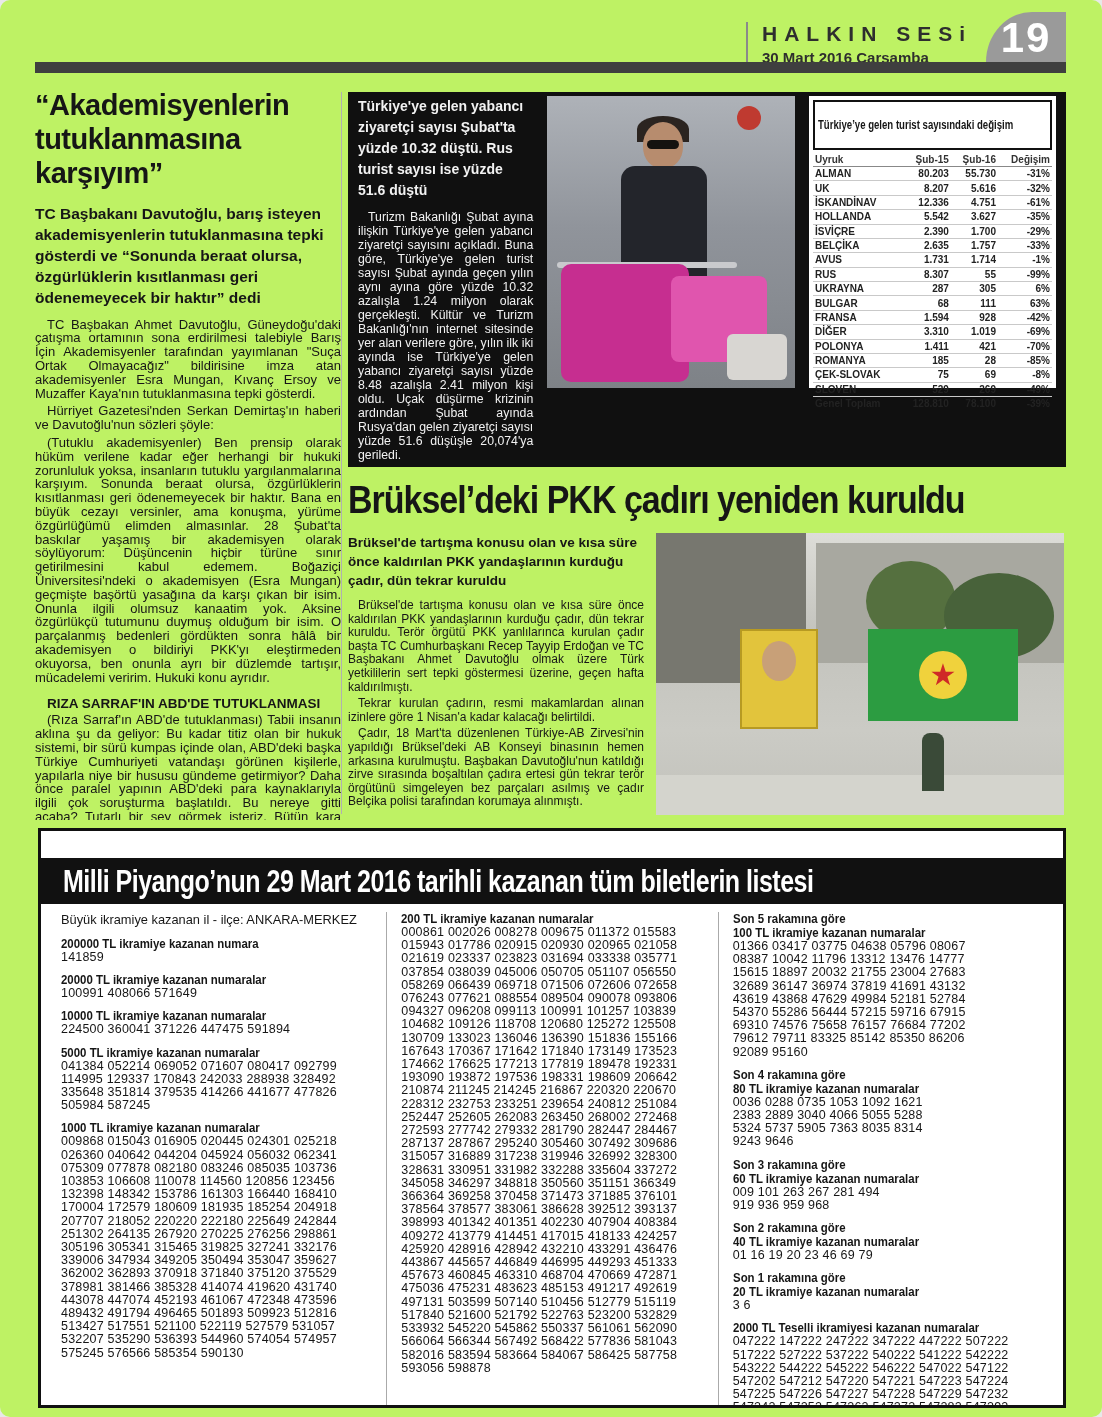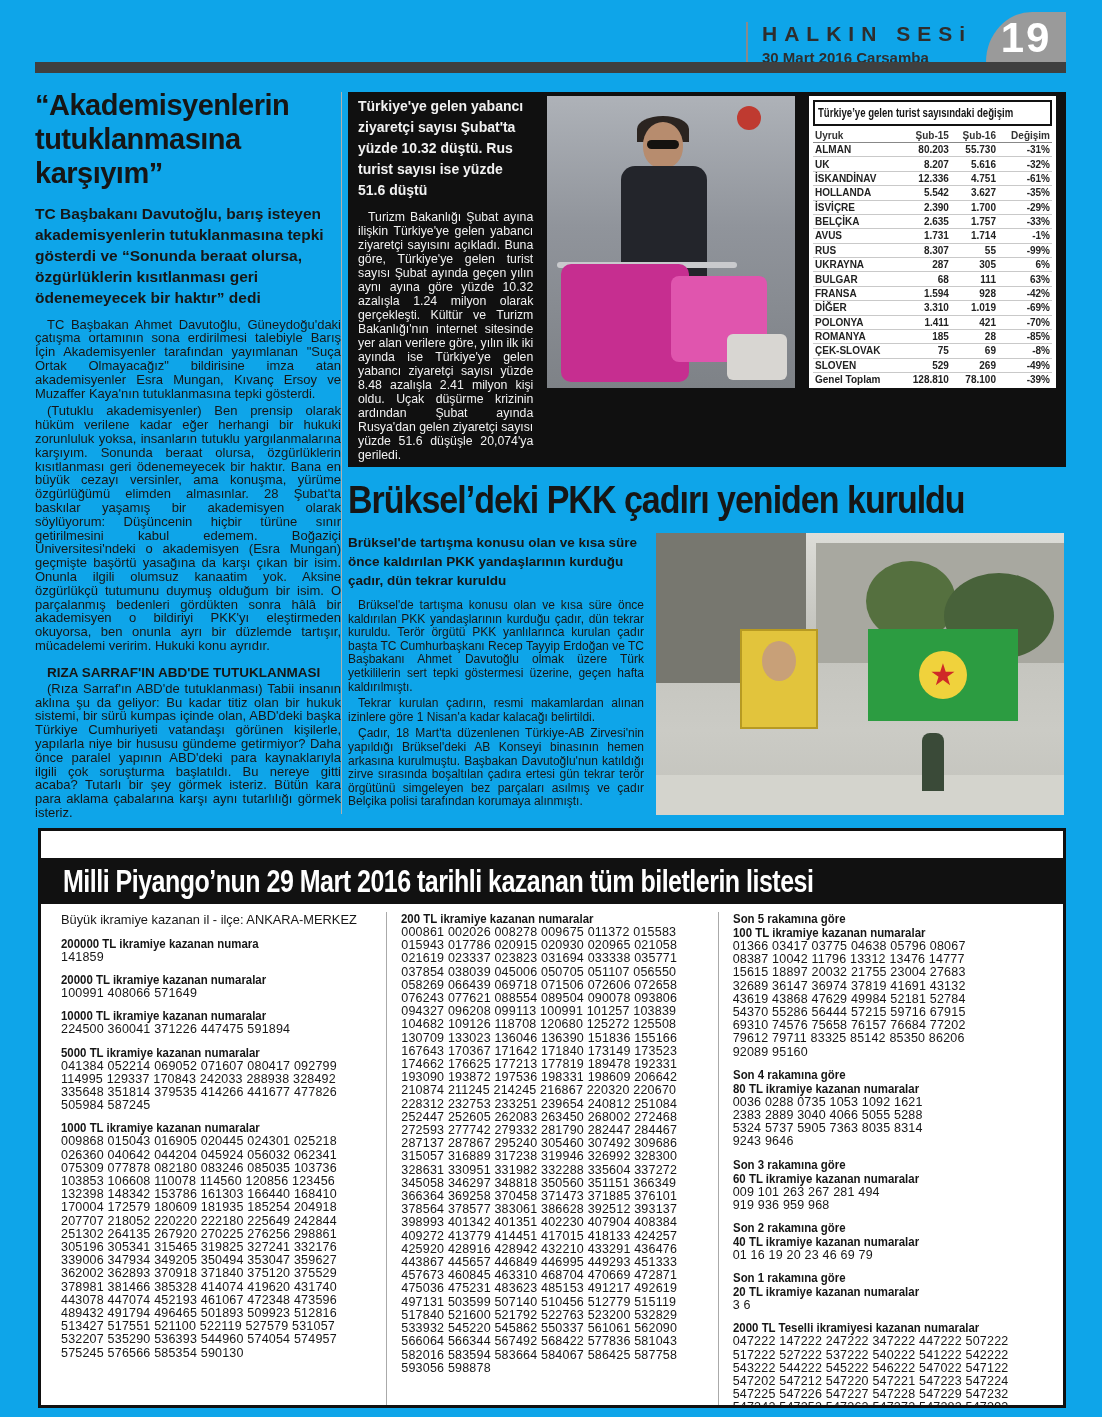--- a/index.html
+++ b/index.html
@@ -1,17 +1,17 @@
 <!DOCTYPE html>
 <html><head>
 <meta charset="utf-8">
 <style>
   html,body{margin:0;padding:0;background:#e8e8e8;}
-  .page{position:relative;width:1102px;height:1417px;background:#0ea5e9;margin:0 auto;
-        font-family:"Liberation Sans",sans-serif;color:#161616;overflow:hidden;}
+  .page{position:relative;width:1102px;height:1417px;background:#bef264;margin:0 auto;
+        font-family:"Liberation Sans",sans-serif;color:#161616;overflow:hidden;border-radius:10px;}
 
   
   .masthead{position:absolute;right:130px;top:22px;padding-left:14px;border-left:2px solid #8a8a8a;}
   .paper-name{font-size:21px;font-weight:bold;letter-spacing:7px;color:#2e2e2e;white-space:nowrap;}
   .paper-date{font-size:15px;font-weight:bold;color:#2e2e2e;margin-top:3px;white-space:nowrap;}
   .page-badge{position:absolute;right:36px;top:12px;width:80px;height:50px;background:#9a9a9a;
               border-top-left-radius:46px 50px;color:#fff;font-size:42px;font-weight:bold;
               text-align:center;line-height:52px;letter-spacing:2px;}
   .header-rule{position:absolute;top:62px;left:35px;right:36px;height:11px;background:#3f3f3f;}
 
@@ -39,21 +39,21 @@
   .ph-sign{position:absolute;top:10px;right:34px;width:24px;height:24px;border-radius:50%;background:#bf3a30;}
   .ph-head{position:absolute;top:26px;left:96px;width:40px;height:46px;border-radius:50% 50% 45% 45%;background:#b78c6e;}
   .ph-hair{position:absolute;top:20px;left:90px;width:52px;height:26px;border-radius:50% 50% 0 0;background:#2b2420;}
   .ph-glasses{position:absolute;top:44px;left:100px;width:32px;height:9px;border-radius:5px;background:#15120f;}
   .ph-body{position:absolute;top:70px;left:74px;width:86px;height:110px;border-radius:14px 14px 0 0;background:#23252b;}
   .ph-case1{position:absolute;bottom:6px;left:14px;width:128px;height:118px;border-radius:10px;background:#c62e90;}
   .ph-case2{position:absolute;bottom:26px;right:28px;width:96px;height:86px;border-radius:8px;background:#e055ae;}
   .ph-case3{position:absolute;bottom:8px;right:8px;width:60px;height:46px;border-radius:6px;background:#d8d6d2;}
   .ph-cartbar{position:absolute;bottom:120px;left:10px;width:180px;height:6px;border-radius:3px;background:#c9cacd;}
   .tourist-table{width:247px;background:#ffffff;padding:4px;box-sizing:border-box;}
-  .tt-title{border:2px solid #111;padding:4px 3px;margin-bottom:3px;overflow:hidden;}
+  .tt-title{border:2px solid #111;padding:16px 3px;margin-bottom:3px;overflow:hidden;}
   .tt-title span{display:block;font-size:12px;font-weight:bold;white-space:nowrap;transform:scaleX(0.8);transform-origin:left center;}
   table.tt{width:100%;border-collapse:collapse;}
   table.tt th{font-size:10px;font-weight:bold;color:#333;text-align:right;padding:1px 2px;border-bottom:1px solid #888;}
   table.tt th:first-child{text-align:left;}
   table.tt td{font-size:10px;font-weight:bold;color:#222;text-align:right;padding:1.2px 2px;border-bottom:1px solid #c9c9c9;}
   table.tt td:first-child{text-align:left;}
   table.tt tr.total-row td{border-top:1.5px solid #777;border-bottom:none;}
 
   
   .brussels{position:absolute;left:348px;top:472px;width:718px;height:348px;overflow:hidden;}
@@ -104,20 +104,21 @@
     <div class="paper-date">30 Mart 2016 Çarşamba</div>
   </div>
   <div class="page-badge">19</div>
   <div class="header-rule"></div>
 
   <div class="acad">
     <div class="acad-title">“Akademisyenlerin tutuklanmasına karşıyım”</div>
     <div class="acad-lead">TC Başbakanı Davutoğlu, barış isteyen akademisyenlerin tutuklanmasına tepki gösterdi ve “Sonunda beraat olursa, özgürlüklerin kısıtlanması geri ödenemeyecek bir haktır” dedi</div>
     <div class="acad-body">
       <p>TC Başbakan Ahmet Davutoğlu, Güneydoğu'daki çatışma ortamının sona erdirilmesi talebiyle Barış İçin Akademisyenler tarafından yayımlanan "Suça Ortak Olmayacağız" bildirisine imza atan akademisyenler Esra Mungan, Kıvanç Ersoy ve Muzaffer Kaya'nın tutuklanmasına tepki gösterdi.</p>
+      <p>Hürriyet Gazetesi'nden Serkan Demirtaş'ın haberi ve Davutoğlu'nun sözleri şöyle:</p>
       <p>(Tutuklu akademisyenler) Ben prensip olarak hüküm verilene kadar eğer herhangi bir hukuki zorunluluk yoksa, insanların tutuklu yargılanmalarına karşıyım. Sonunda beraat olursa, özgürlüklerin kısıtlanması geri ödenemeyecek bir haktır. Bana en büyük cezayı versinler, ama konuşma, yürüme özgürlüğümü elimden almasınlar. 28 Şubat'ta baskılar yaşamış bir akademisyen olarak söylüyorum: Düşüncenin hiçbir türüne sınır getirilmesini kabul edemem. Boğaziçi Üniversitesi'ndeki o akademisyen (Esra Mungan) geçmişte başörtü yasağına da karşı çıkan bir isim. Onunla ilgili olumsuz kanaatim yok. Aksine özgürlükçü tutumunu duymuş olduğum bir isim. O parçalanmış bedenleri gördükten sonra hâlâ bir akademisyen o bildiriyi PKK'yı eleştirmeden okuyorsa, ben onunla ayrı bir düzlemde tartışır, mücadelemi veririm. Hukuki konu ayrıdır.</p>
       <div class="acad-subhead">RIZA SARRAF'IN ABD'DE TUTUKLANMASI</div>
       <p>(Rıza Sarraf'ın ABD'de tutuklanması) Tabii insanın aklına şu da geliyor: Bu kadar titiz olan bir hukuk sistemi, bir sürü kumpas içinde olan, ABD'deki başka Türkiye Cumhuriyeti vatandaşı görünen kişilerle, yapılarla niye bir hususu gündeme getirmiyor? Daha önce paralel yapının ABD'deki para kaynaklarıyla ilgili çok soruşturma başlatıldı. Bu nereye gitti acaba? Tutarlı bir şey görmek isteriz. Bütün kara para aklama çabalarına karşı aynı tutarlılığı görmek isteriz.</p>
     </div>
   </div>
   <div class="v-rule"></div>
 
   <div class="tourism">
     <div class="tourism-row">
       <div class="tourism-text">

